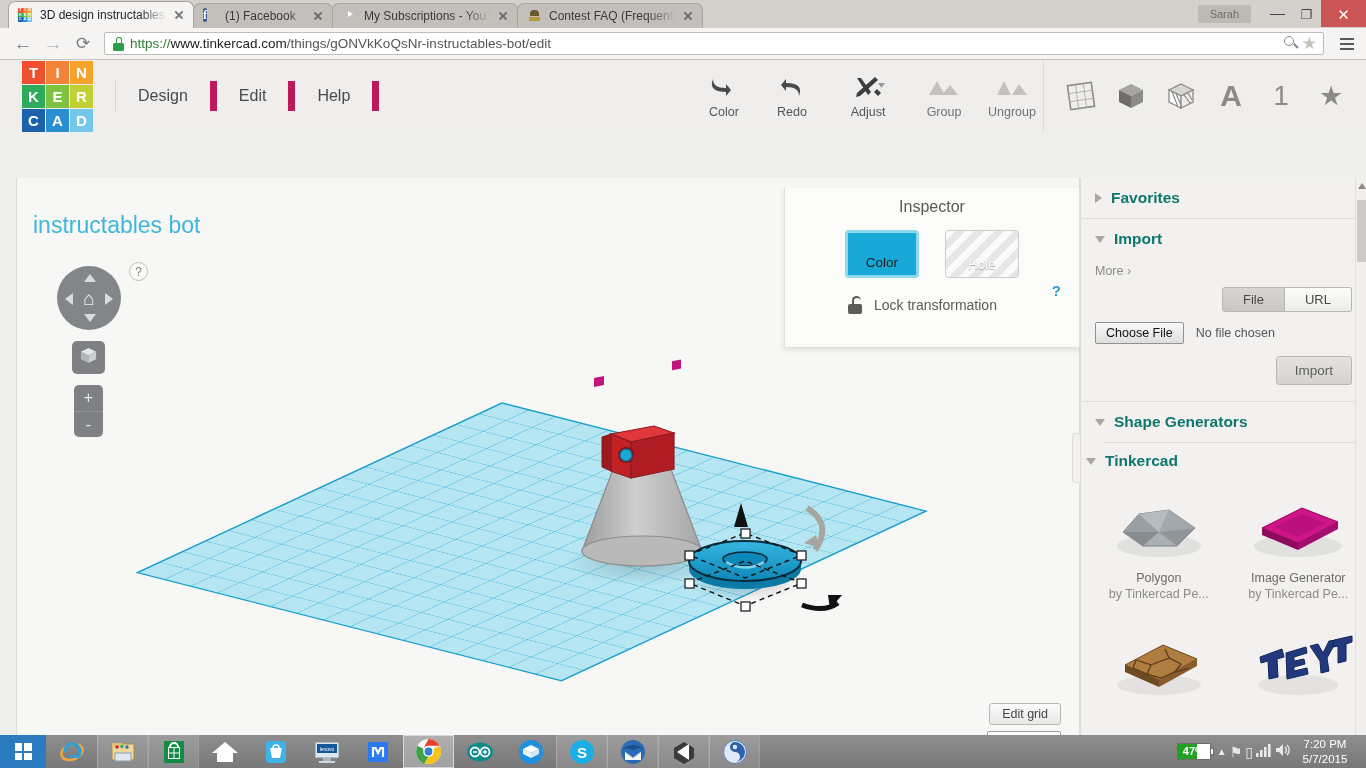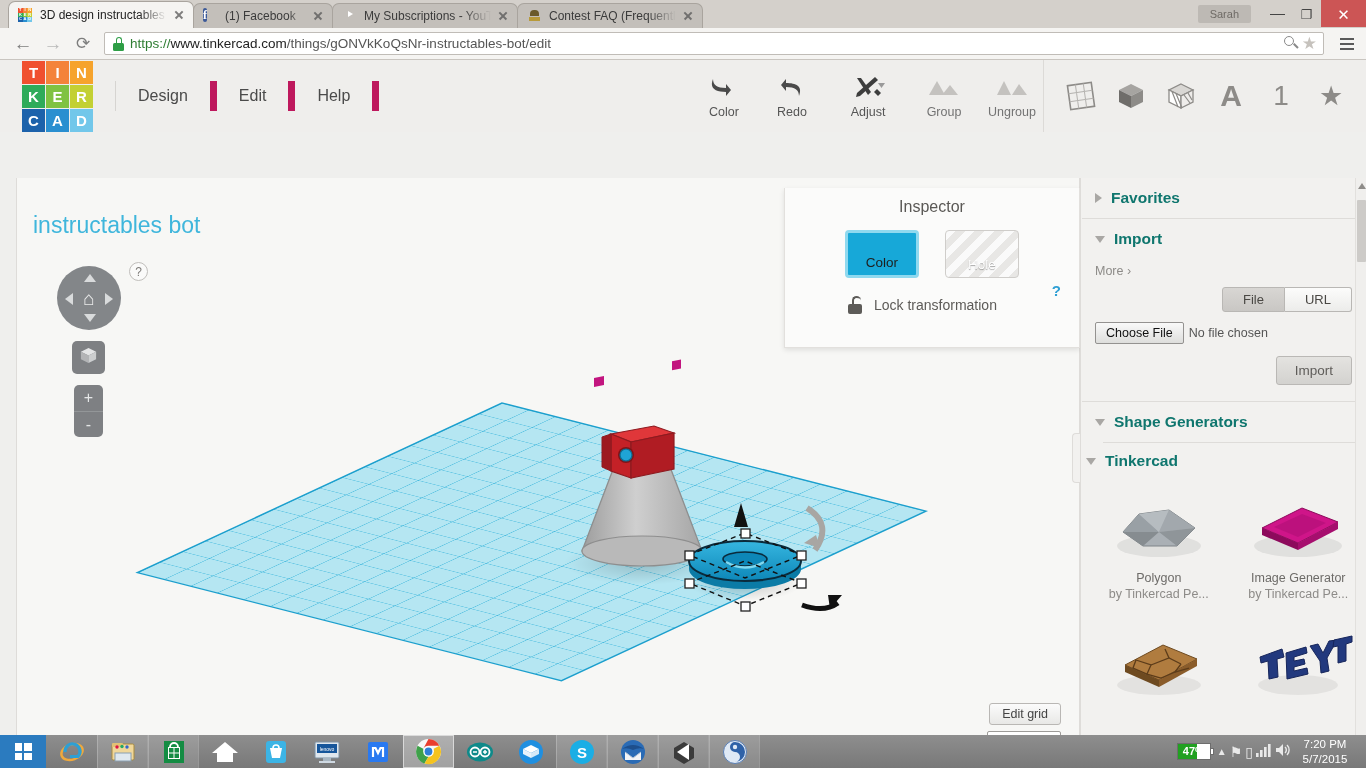--- a/index.html
+++ b/index.html
@@ -158,21 +158,21 @@
   .sect-head .t { font-size:15.5px; color:#0f766e; font-weight:bold; }
   .divider { height:1px; background:#dedcd9; margin:0 1px; }
 
   .imp-body { padding:4px 14px 10px 14px; }
   .imp-desc { font-size:13px; color:#6d6b68; line-height:20px; }
   .more { font-size:12.5px; color:#8d8b88; margin-top:1px; }
   .seg { display:flex; justify-content:flex-end; margin-top:9px; }
   .seg div { padding:4px 20px; font-size:13px; color:#4a4844; border:1px solid #b9b7b4; }
   .seg .on { background:linear-gradient(#d8d6d3,#c9c7c4); border-radius:3px 0 0 3px; }
   .seg .off { background:linear-gradient(#fcfcfb,#ececea); border-left:none; border-radius:0 3px 3px 0; }
-  .filerow { margin-top:10px; display:flex; align-items:center; gap:5px; }
+  .filerow { margin-top:10px; display:flex; align-items:center; gap:12px; }
   .choosefile { padding:3px 10px; font-size:12.5px; color:#111; background:linear-gradient(#f9f9f9,#dededc);
       border:1px solid #949290; border-radius:2px; }
   .nofile { font-size:12.5px; color:#555; }
   .impbtn { margin-top:12px; float:right; padding:6px 18px; font-size:13.5px; color:#5f5d5a;
       background:linear-gradient(#e4e3e0,#d3d2cf); border:1px solid #bab8b5; border-radius:3px; }
 
   .sg-sub { padding-left:5px; }
   .shapegrid { display:grid; grid-template-columns:1fr 1fr; gap:4px; padding:6px 0 0 10px; }
   .shapecell { text-align:center; padding:10px 4px 6px 4px; }
   .shapecell .thumb { height:74px; display:flex; align-items:flex-end; justify-content:center; }

